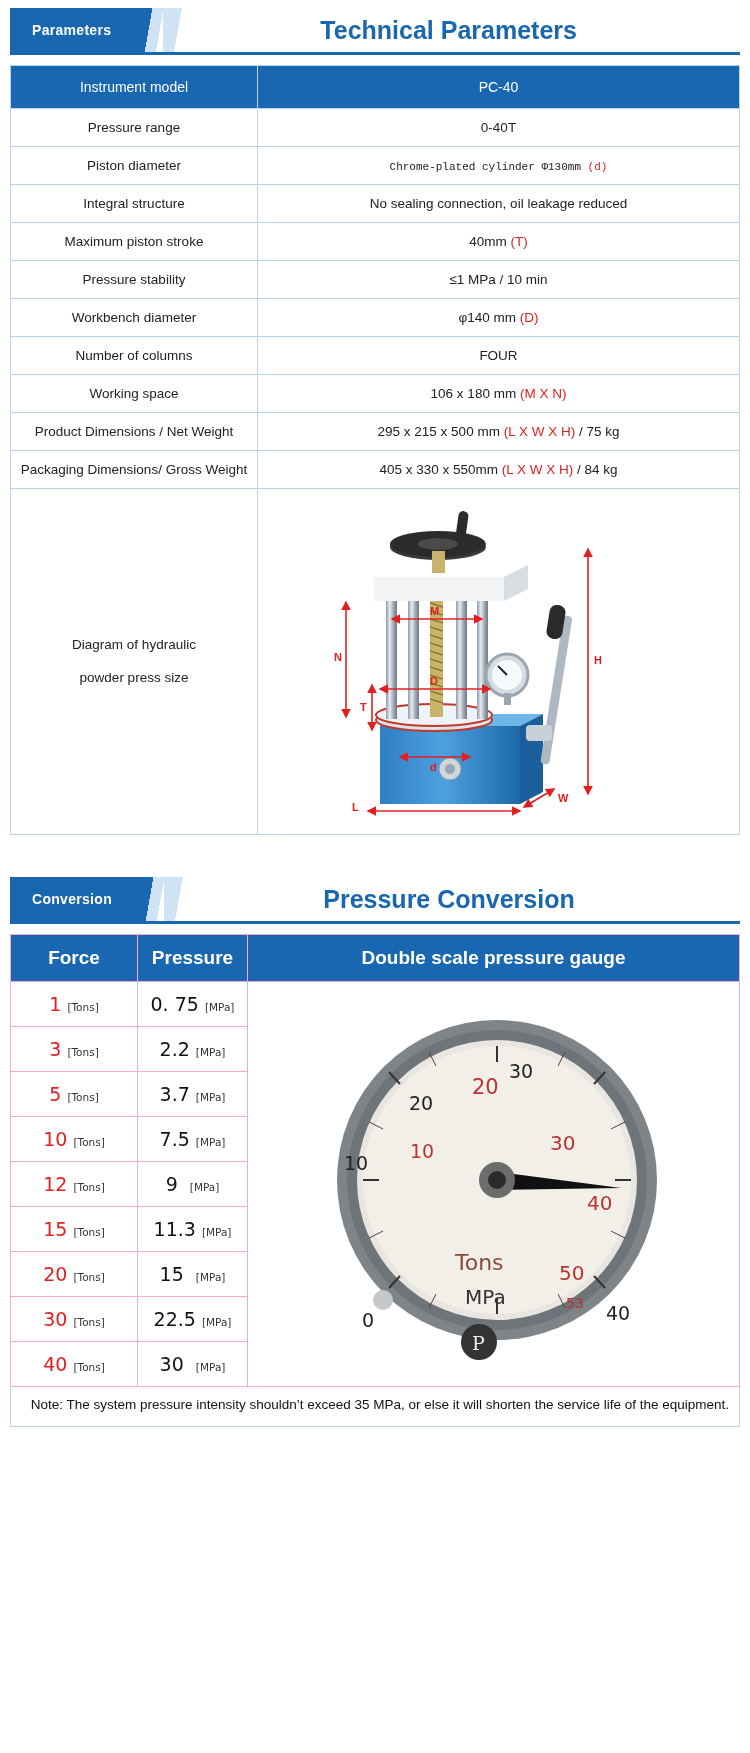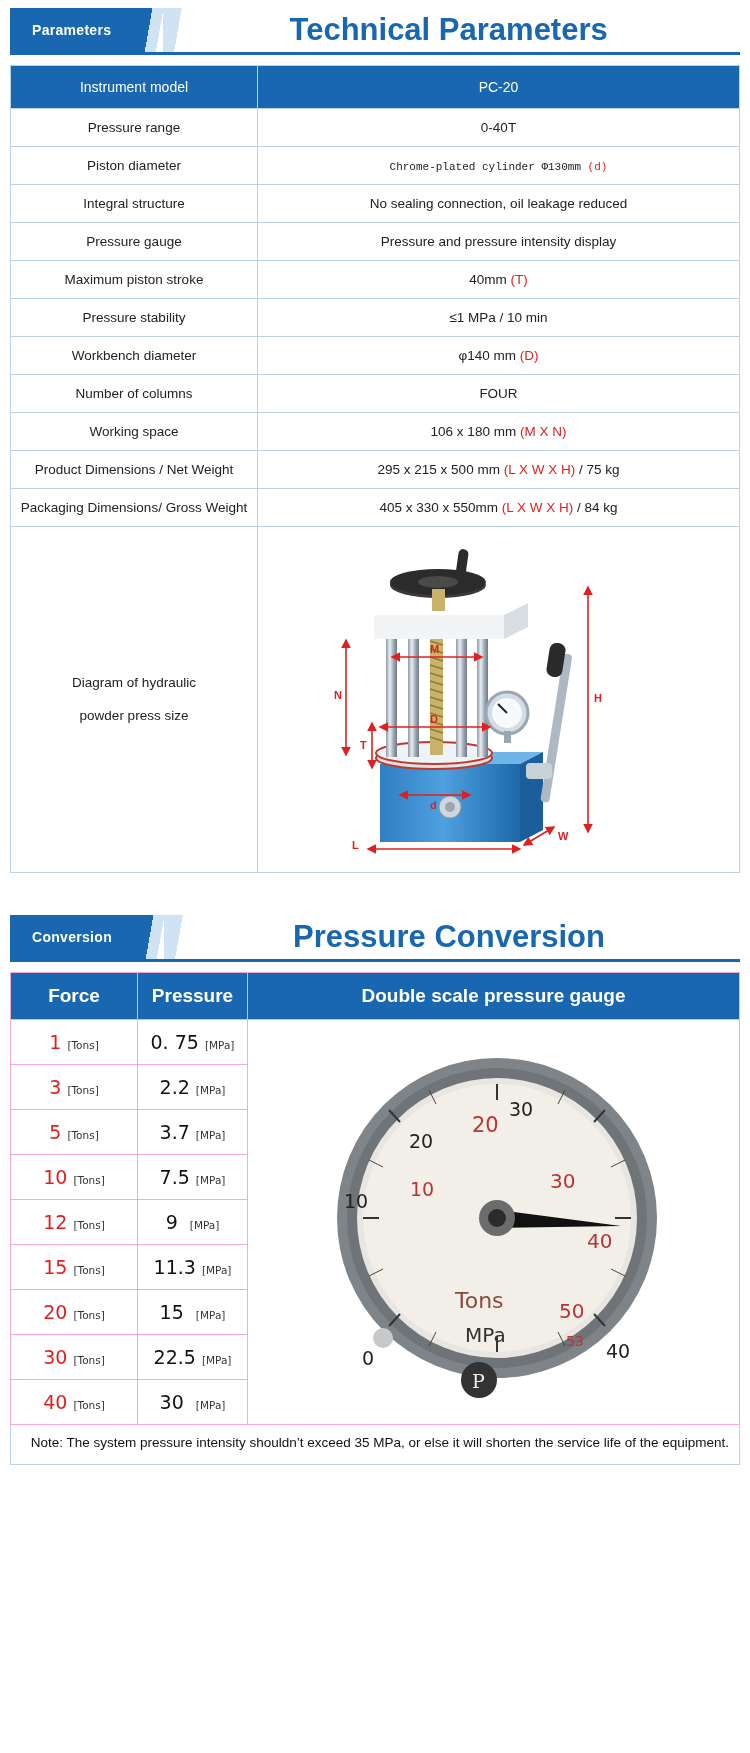--- a/index.html
+++ b/index.html
@@ -38,21 +38,21 @@
     width: 34px;
     background: linear-gradient(100deg, #cfe3f4 0 45%, #ffffff 45% 100%);
     margin-left: -14px;
   }
   .banner-title {
     flex: 1;
     display: flex;
     align-items: center;
     justify-content: center;
     color: #1867b0;
-    font-size: 31px;
+    font-size: 25px;
     font-weight: bold;
     padding-right: 40px;
   }
   .banner-rule {
     height: 3px;
     background: #1867b0;
     margin-bottom: 10px;
   }
 
   
@@ -136,38 +136,34 @@
     <div class="banner-slant"></div>
     <div class="banner-slant2"></div>
     <div class="banner-title">Technical Parameters</div>
   </div>
   <div class="banner-rule"></div>
 
   <table class="params">
     <tbody>
         <tr class="head">
       <td class="label">Instrument model</td>
-      <td>PC-20</td>
+      <td>PC-40</td>
     </tr>
 
     <tr>
       <td class="label">Pressure range</td>
       <td><span>0-40T</span></td>
     </tr>
     <tr>
       <td class="label">Piston diameter</td>
       <td><span class="mono">Chrome-plated cylinder Φ130mm </span><span class="mono red">(d)</span></td>
     </tr>
     <tr>
       <td class="label">Integral structure</td>
       <td><span>No sealing connection, oil leakage reduced</span></td>
-    </tr>
-    <tr>
-      <td class="label">Pressure gauge</td>
-      <td><span>Pressure and pressure intensity display</span></td>
     </tr>
     <tr>
       <td class="label">Maximum piston stroke</td>
       <td><span>40mm </span><span class="red">(T)</span></td>
     </tr>
     <tr>
       <td class="label">Pressure stability</td>
       <td><span>≤1 MPa / 10 min</span></td>
     </tr>
     <tr>

